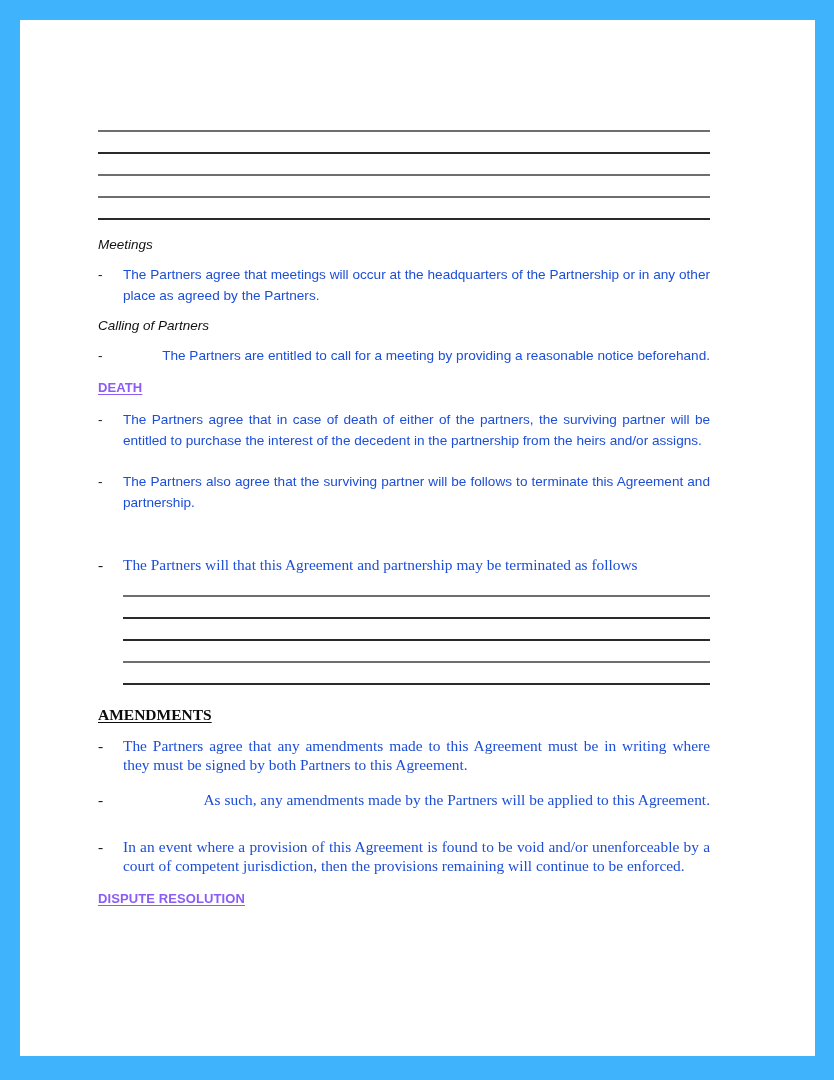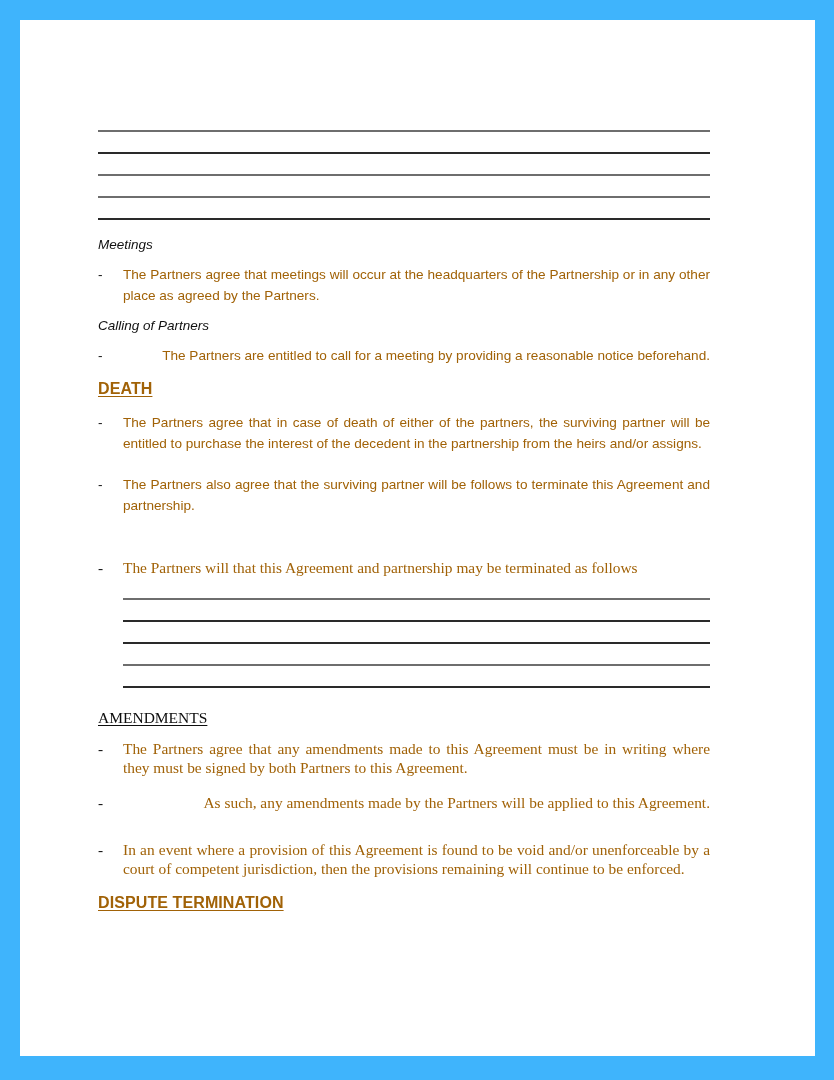--- a/index.html
+++ b/index.html
@@ -59,31 +59,31 @@
     bottom: 5px;
     border-bottom: 2px solid #2a2a2a;
   }
   .rule.soft::after {
     border-bottom: 2px solid #6e6e6e;
   }
 
   
   .h-sans {
     font-family: "Liberation Sans", sans-serif;
-    font-size: 16px;
+    font-size: 13px;
     font-weight: bold;
-    color: #a16207;
+    color: #8b5cf6;
     text-decoration: underline;
     text-underline-offset: 2px;
     letter-spacing: 0.1px;
   }
   .h-serif {
     font-family: "Liberation Serif", serif;
     font-size: 15.5px;
-    font-weight: normal;
+    font-weight: bold;
     color: #0d0d0d;
     text-decoration: underline;
     text-underline-offset: 2px;
   }
   .h-italic {
     font-family: "Liberation Sans", sans-serif;
     font-size: 13.5px;
     font-style: italic;
     font-weight: normal;
     color: #111111;
@@ -96,21 +96,21 @@
   }
   .dash {
     width: 25px;
     flex: 0 0 25px;
     color: #111111;
   }
   .item .body {
     flex: 1 1 auto;
     text-align: justify;
     text-justify: inter-word;
-    color: #a16207;
+    color: #1d4ed8;
   }
   .item .body.nojust {
     text-align: right;
   }
 
   .sans-item {
     font-family: "Liberation Sans", sans-serif;
     font-size: 13.6px;
     line-height: 21px;
   }
@@ -206,17 +206,17 @@
       <div class="sp-14"></div>
 
       <div class="sp-14"></div>
       <div class="item serif-item">
         <span class="dash">-</span>
         <span class="body">In an event where a provision of this Agreement is found to be void and/or unenforceable by a court of competent jurisdiction, then the provisions remaining will continue to be enforced.</span>
       </div>
 
       <div class="sp-16"></div>
 
-      <div class="h-sans">DISPUTE TERMINATION</div>
+      <div class="h-sans">DISPUTE RESOLUTION</div>
 
     </div>
   </div>
 </div>
 
 </body></html>

